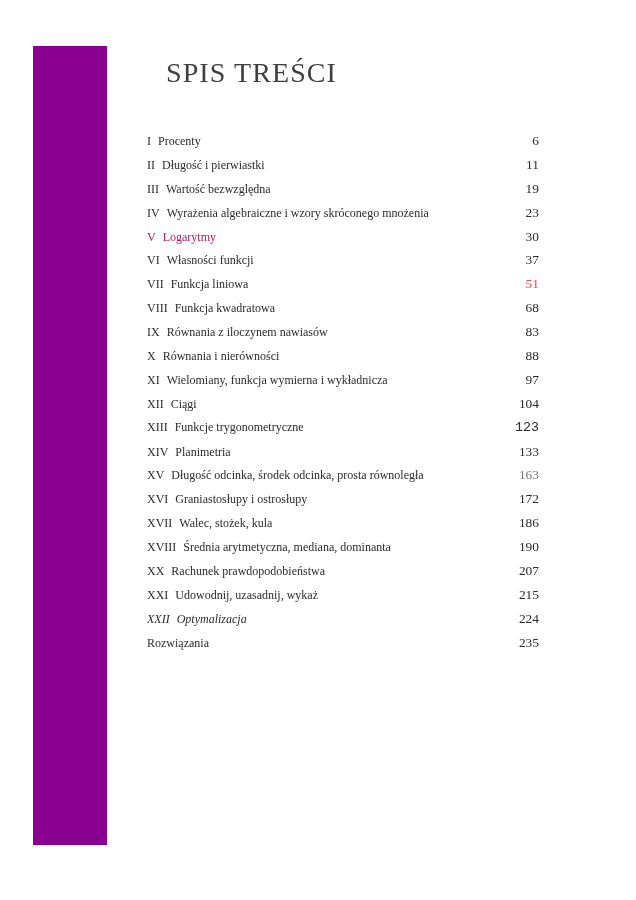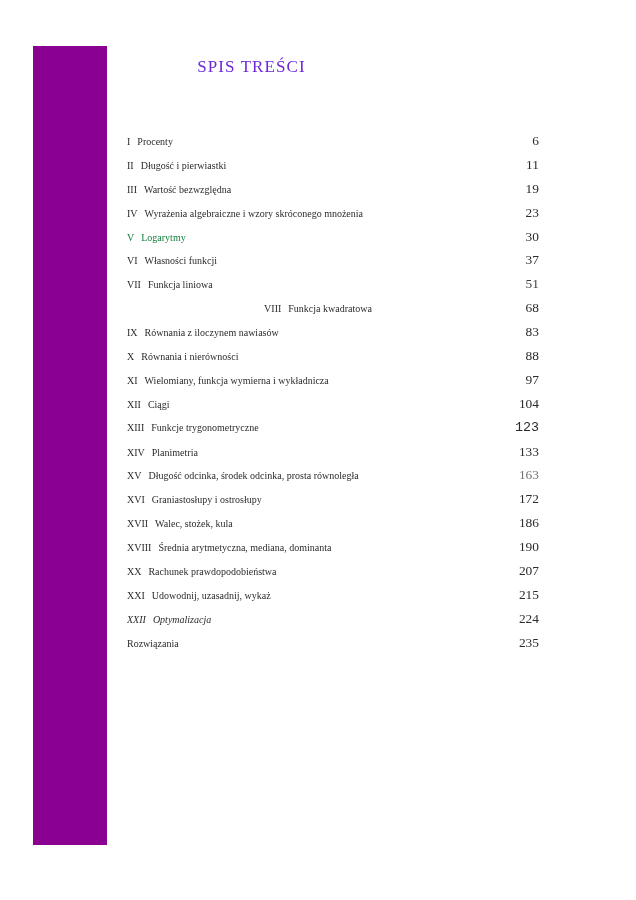--- a/index.html
+++ b/index.html
@@ -32,23 +32,23 @@
     background: #8a0091;
   }
 
   
   .toc-title {
     position: absolute;
     left: 0;
     top: 57px;
     width: 504px;
     text-align: center;
-    font-size: 17px;
+    font-size: 28px;
     letter-spacing: 1.1px;
-    color: #6d28d9;
+    color: #404040;
     font-weight: 400;
     font-family: "Liberation Serif", "DejaVu Serif", serif;
   }
   
   .toc-title .title-inner {
     display: inline-block;
     transform: translateX(-0.5px);
   }
 
   
@@ -62,24 +62,25 @@
   .toc-row {
     display: flex;
     align-items: baseline;
     height: 23.9px;
     line-height: 23.9px;
     white-space: nowrap;
   }
 
   .toc-label {
     flex: 1 1 auto;
-    font-size: 10px;
+    font-size: 12px;
     color: #2b2b2b;
     overflow: hidden;
     text-overflow: clip;
+    margin-left: 20px;
   }
 
   .toc-num {
     display: inline-block;
     margin-right: 7px;
   }
 
   .toc-page {
     flex: 0 0 auto;
     width: 30px;
@@ -108,33 +109,33 @@
       </div>
       <div class="toc-row">
         <div class="toc-label" style="color: rgb(43, 43, 43);"><span class="toc-num">III</span><span>Wartość bezwzględna</span></div>
         <div class="toc-page" style="color: rgb(43, 43, 43);">19</div>
       </div>
       <div class="toc-row">
         <div class="toc-label" style="color: rgb(43, 43, 43);"><span class="toc-num">IV</span><span>Wyrażenia algebraiczne i wzory skróconego mnożenia</span></div>
         <div class="toc-page" style="color: rgb(43, 43, 43);">23</div>
       </div>
       <div class="toc-row">
-        <div class="toc-label" style="color: #15803d;"><span class="toc-num">V</span><span>Logarytmy</span></div>
+        <div class="toc-label" style="color: #be185d;"><span class="toc-num">V</span><span>Logarytmy</span></div>
         <div class="toc-page" style="color: rgb(43, 43, 43);">30</div>
       </div>
       <div class="toc-row">
         <div class="toc-label" style="color: rgb(43, 43, 43);"><span class="toc-num">VI</span><span>Własności funkcji</span></div>
         <div class="toc-page" style="color: rgb(43, 43, 43);">37</div>
       </div>
       <div class="toc-row">
         <div class="toc-label" style="color: rgb(43, 43, 43);"><span class="toc-num">VII</span><span>Funkcja liniowa</span></div>
-        <div class="toc-page" style="color: #404040;">51</div>
+        <div class="toc-page" style="color: #ef4444;">51</div>
       </div>
       <div class="toc-row">
-        <div class="toc-label" style="color: rgb(43, 43, 43); text-align: center;"><span class="toc-num">VIII</span><span>Funkcja kwadratowa</span></div>
+        <div class="toc-label" style="color: rgb(43, 43, 43);"><span class="toc-num">VIII</span><span>Funkcja kwadratowa</span></div>
         <div class="toc-page" style="color: rgb(43, 43, 43);">68</div>
       </div>
       <div class="toc-row">
         <div class="toc-label" style="color: rgb(43, 43, 43);"><span class="toc-num">IX</span><span>Równania z iloczynem nawiasów</span></div>
         <div class="toc-page" style="color: rgb(43, 43, 43);">83</div>
       </div>
       <div class="toc-row">
         <div class="toc-label" style="color: rgb(43, 43, 43);"><span class="toc-num">X</span><span>Równania i nierówności</span></div>
         <div class="toc-page" style="color: rgb(43, 43, 43);">88</div>
       </div>

